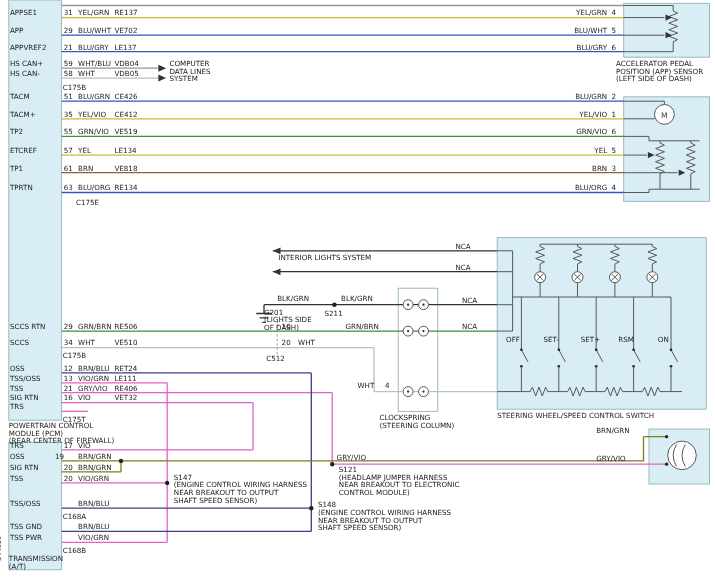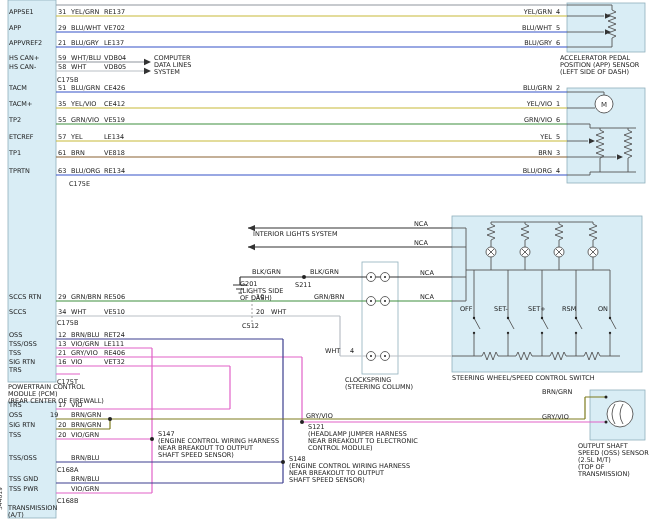--- a/index.html
+++ b/index.html
@@ -369,27 +369,20 @@
 <div class="cap" style="left:560px;top:55px;width:88px">
   <div>ACCELERATOR PEDAL</div>
   <div>POSITION (APP) SENSOR</div>
   <div>(LEFT SIDE OF DASH)</div>
 </div>
 <div class="cap" style="left:345px;top:377px;width:70px">
   <div>CLOCKSPRING</div>
   <div>(STEERING COLUMN)</div>
 </div>
 <div class="cap" style="left:452px;top:375px;width:190px">STEERING WHEEL/SPEED CONTROL SWITCH</div>
-<div class="cap" style="left:578px;top:443px;width:72px">
-  <div>OUTPUT SHAFT</div>
-  <div>SPEED (OSS) SENSOR</div>
-  <div>(2.5L M/T)</div>
-  <div>(TOP OF</div>
-  <div>TRANSMISSION)</div>
-</div>
 
 <div class="t" style="left:460px;top:306px">OFF</div>
 <div class="t" style="left:494px;top:306px">SET-</div>
 <div class="t" style="left:528px;top:306px">SET+</div>
 <div class="t" style="left:562px;top:306px">RSM</div>
 <div class="t" style="left:598px;top:306px">ON</div>
 
 <div class="vert" style="left:3px;top:503px">344619</div>
 
 </div>

